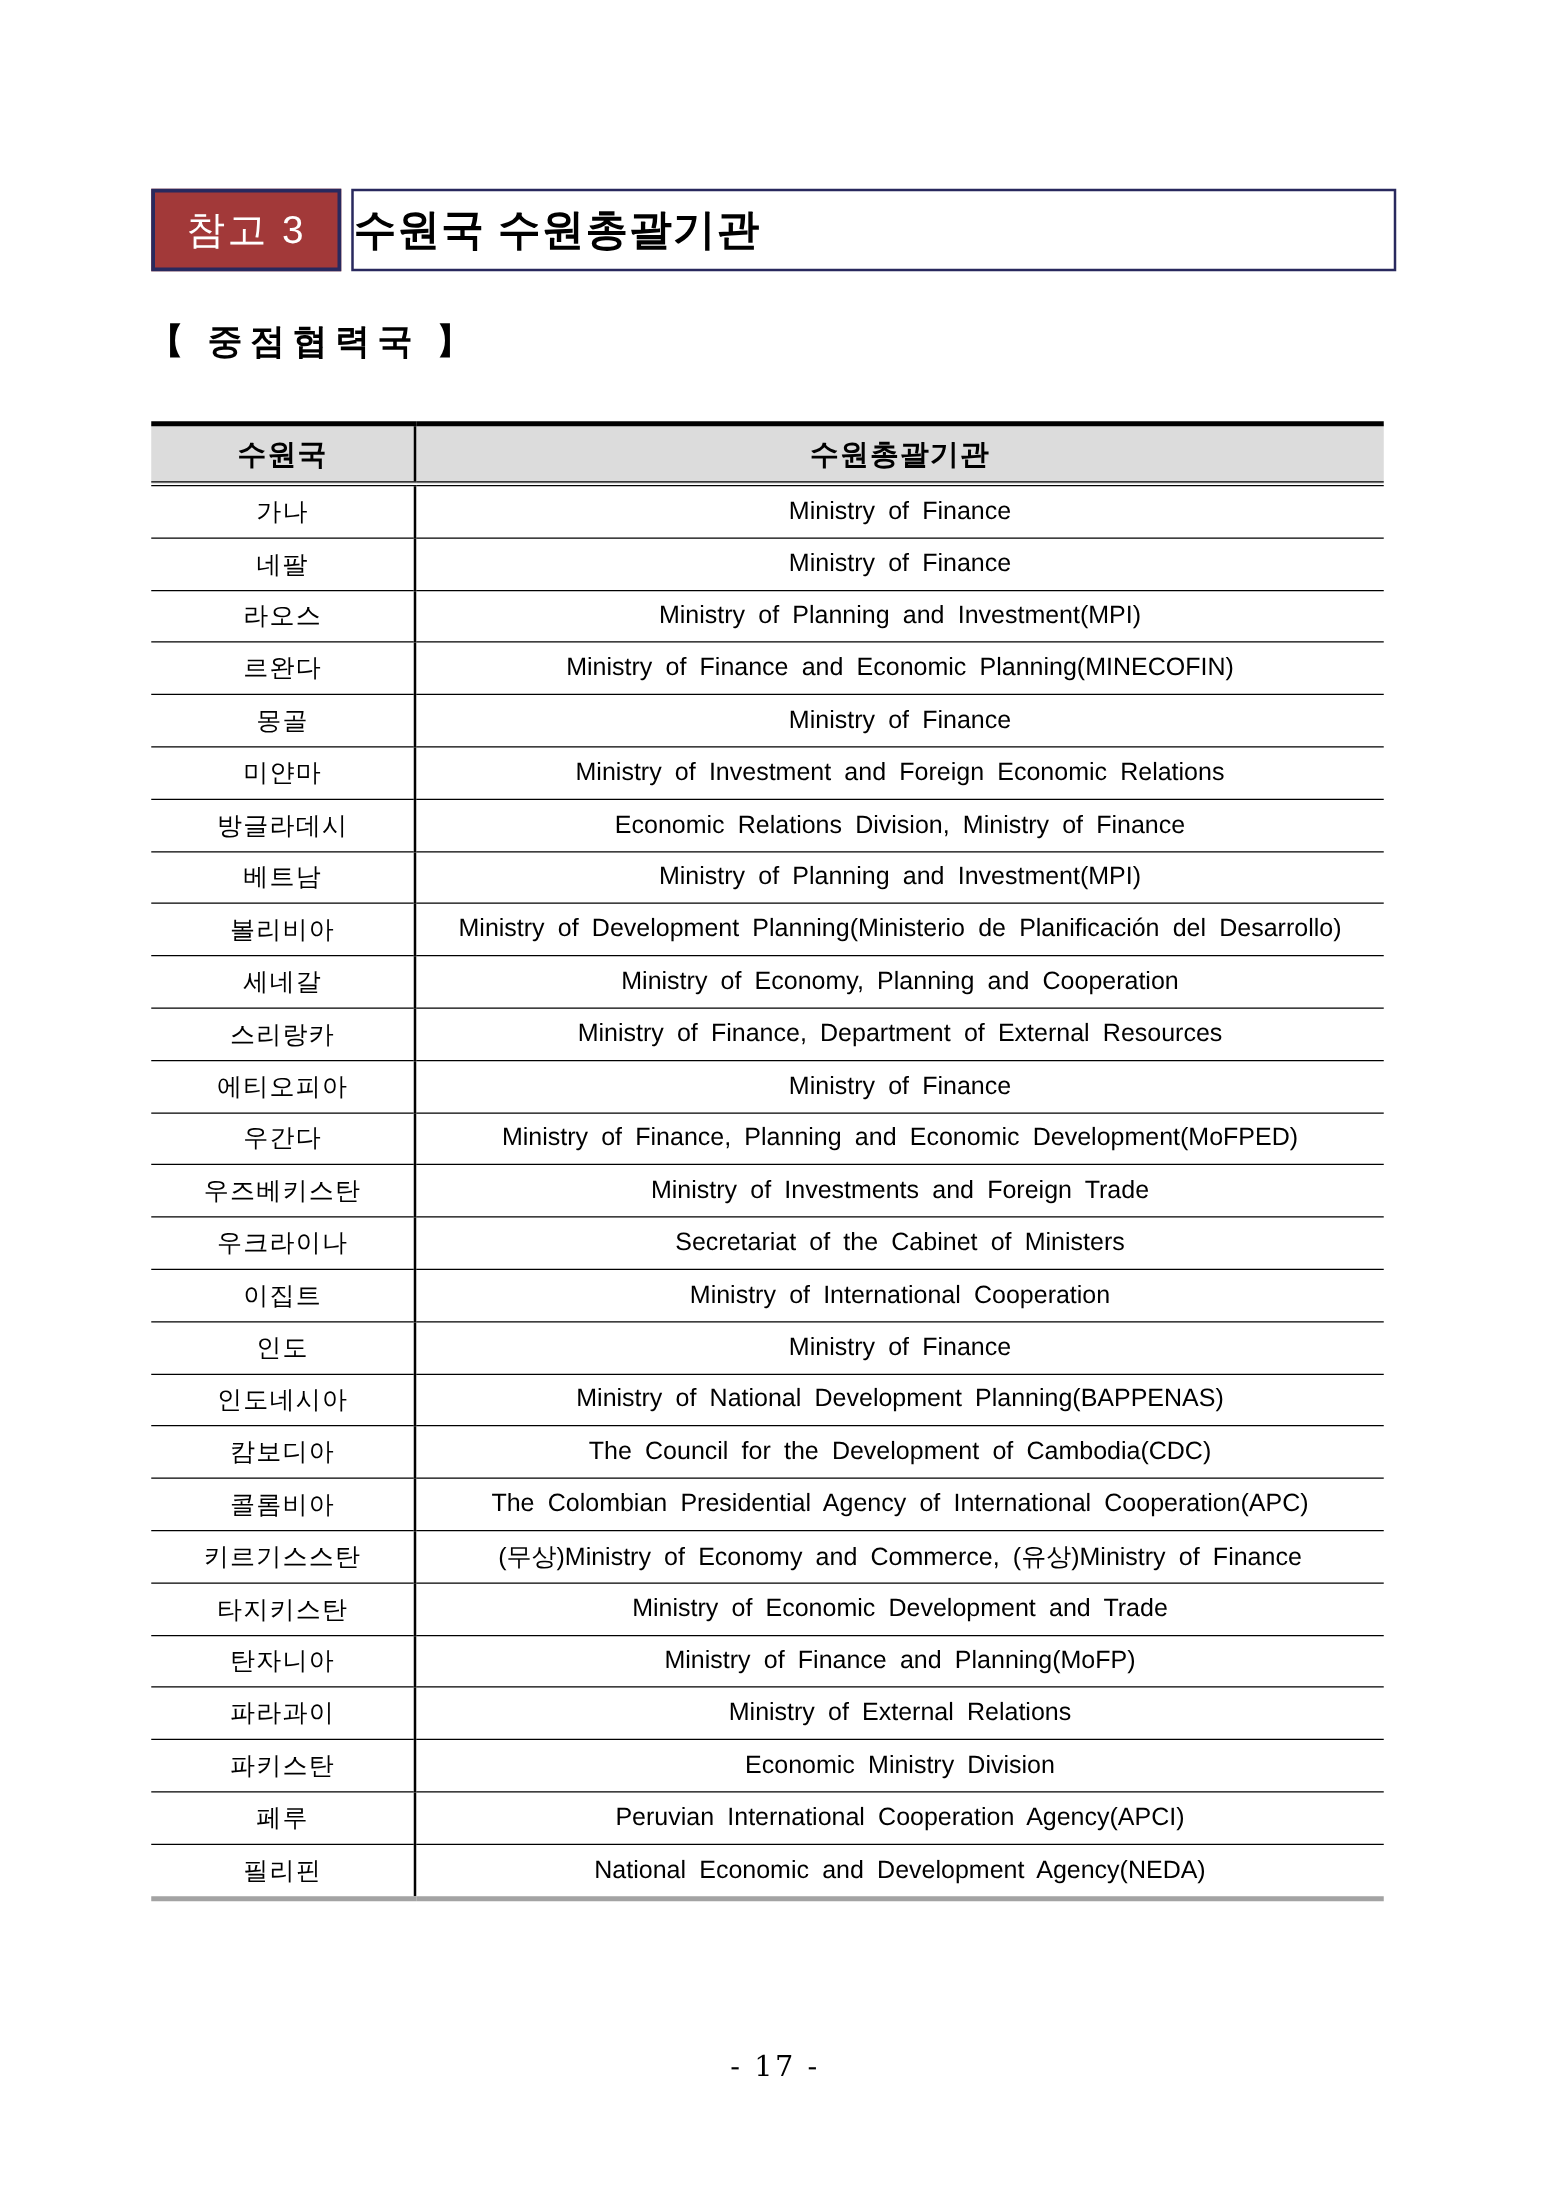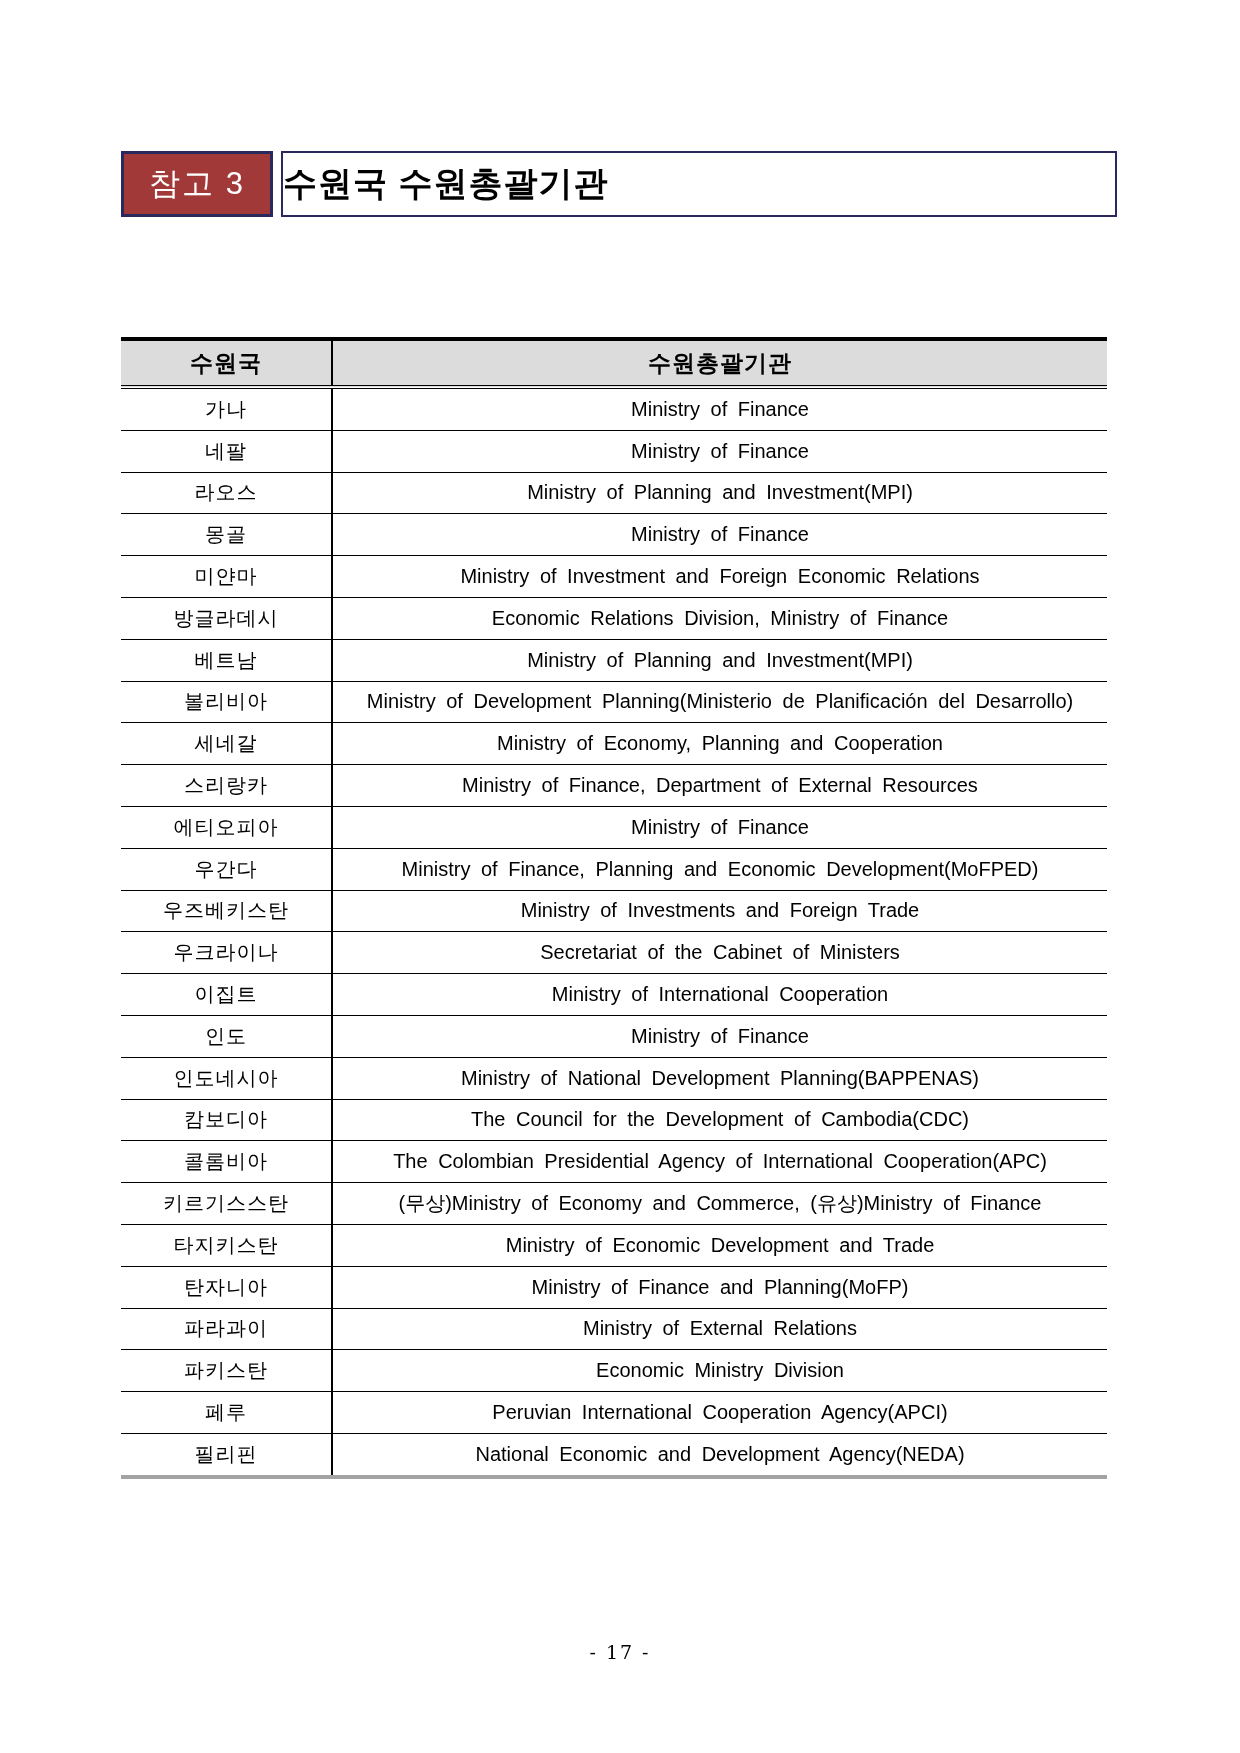--- a/index.html
+++ b/index.html
@@ -115,34 +115,35 @@
   }
 
   
   .page-number {
     position: absolute;
     left: 0;
     top: 1641px;
     width: 1240px;
     text-align: center;
     font-family: "DejaVu Serif", serif;
-    font-size: 19px;
+    font-size: 23px;
     letter-spacing: 2px;
   }
 </style>
 </head>
 <body style="--badge-bg: #A23939; --box-border: #29295E; --header-bg: #DCDCDC;">
 
 <div class="page">
 
   <div class="header-row">
     <div class="ref-badge">참고 3</div>
     <div class="title-box">수원국 수원총괄기관</div>
   </div>
 
+  <div class="section-label">【 중점협력국 】</div>
 
   <div class="table-wrap">
     <table class="agency-table">
       <colgroup>
           <col class="c1">
           <col class="c2">
         </colgroup>
       <thead>
         <tr>
           <th>수원국</th>
@@ -156,20 +157,24 @@
           </tr>
           <tr>
             <td class="country-cell">네팔</td>
             <td class="agency-cell">Ministry of Finance</td>
           </tr>
           <tr>
             <td class="country-cell">라오스</td>
             <td class="agency-cell">Ministry of Planning and Investment(MPI)</td>
           </tr>
           <tr>
+            <td class="country-cell">르완다</td>
+            <td class="agency-cell">Ministry of Finance and Economic Planning(MINECOFIN)</td>
+          </tr>
+          <tr>
             <td class="country-cell">몽골</td>
             <td class="agency-cell">Ministry of Finance</td>
           </tr>
           <tr>
             <td class="country-cell">미얀마</td>
             <td class="agency-cell">Ministry of Investment and Foreign Economic Relations</td>
           </tr>
           <tr>
             <td class="country-cell">방글라데시</td>
             <td class="agency-cell">Economic Relations Division, Ministry of Finance</td>

